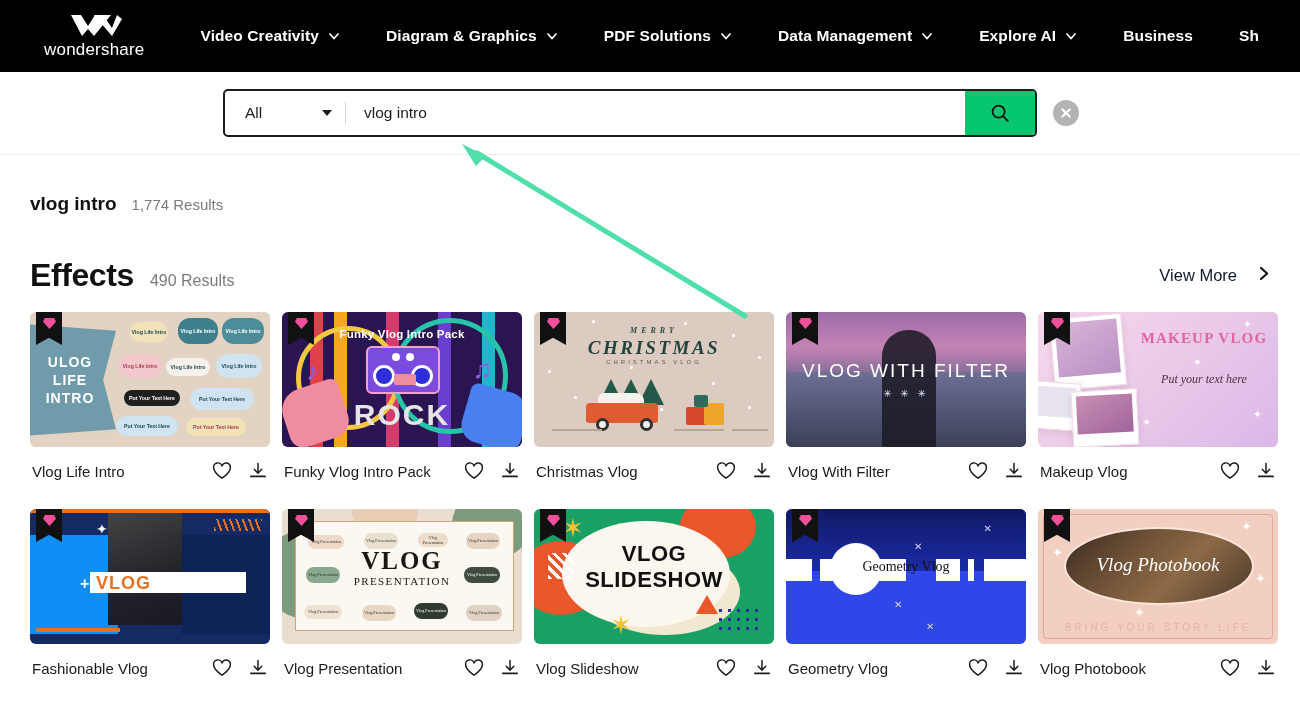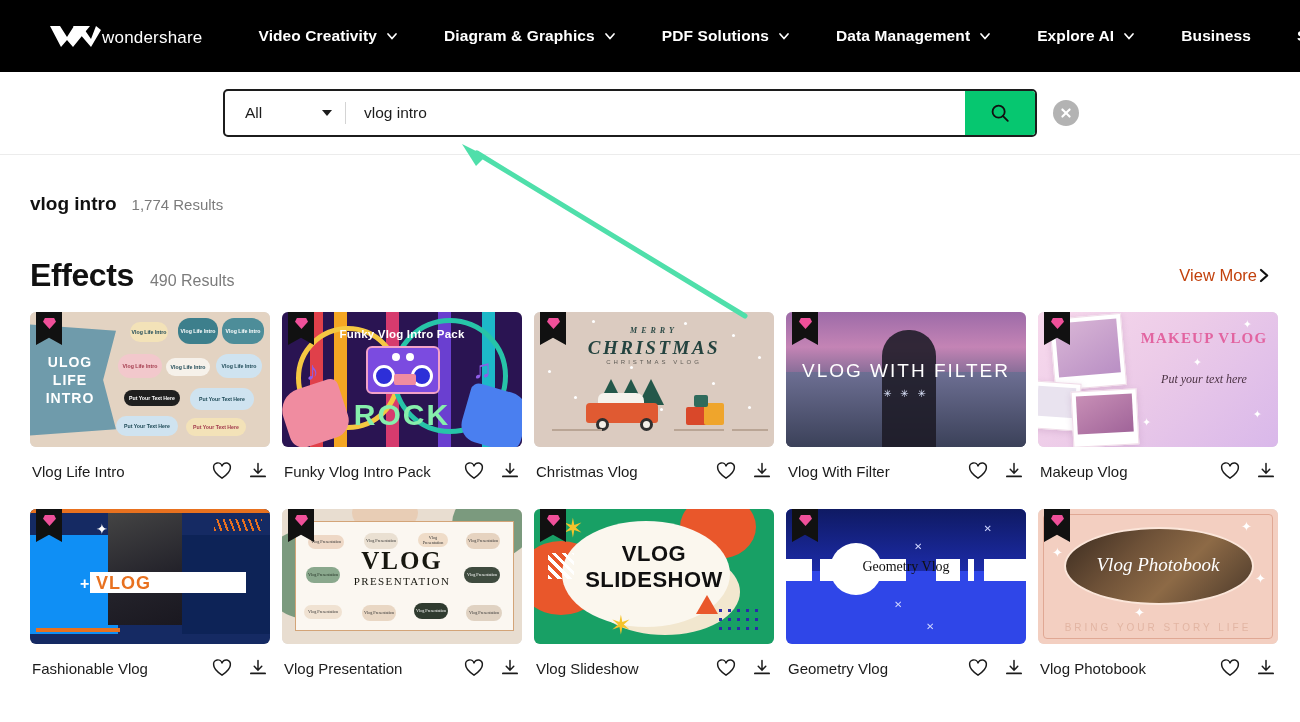--- a/index.html
+++ b/index.html
@@ -15,21 +15,21 @@
   .topnav {
     position: relative;
     height: 72px;
     background: #000000;
     display: flex;
     align-items: center;
     padding-left: 44px;
     overflow: hidden;
     white-space: nowrap;
   }
-  .brand { display: flex; flex-direction: row; align-items: center; margin-right: 56px; flex: 0 0 auto; }
+  .brand { display: flex; flex-direction: column; align-items: center; margin-right: 56px; flex: 0 0 auto; }
   .brand-mark { width: 58px; height: 24px; display: block; }
   .brand-name {
     color: #ffffff; font-size: 17px; letter-spacing: .2px;
     margin-top: 3px; font-weight: 400;
   }
   .navlist { display: flex; align-items: center; flex: 1 1 auto; }
   .navitem {
     display: flex; align-items: center; gap: 9px;
     color: #ffffff; font-size: 15.5px; font-weight: bold;
     margin-right: 46px; cursor: pointer; letter-spacing: .1px;
@@ -97,22 +97,22 @@
   .qhead-term { font-size: 19px; font-weight: bold; color: #111; }
   .qhead-count { font-size: 15px; color: #7b7b7b; }
 
   .sectionrow {
     display: flex; align-items: baseline;
     margin-top: 42px;
   }
   .sec-title { font-size: 32px; font-weight: bold; color: #111; letter-spacing: -.4px; }
   .sec-count { font-size: 16px; color: #7b7b7b; margin-left: 16px; }
   .viewmore {
-    margin-left: auto; display: flex; align-items: center; gap: 2px;
-    font-size: 16.5px; color: #c2410c; cursor: pointer; align-self: center;
+    margin-left: auto; display: flex; gap: 22px;
+    font-size: 16.5px; color: #0f172a; cursor: pointer; align-self: center;
   }
 
   
   .grid {
     display: grid;
     grid-template-columns: repeat(5, 240px);
     column-gap: 12px;
     row-gap: 14px;
     margin-top: 18px;
   }
@@ -172,21 +172,21 @@
     position: absolute; top: 17px; width: 22px; height: 22px; border-radius: 50%;
     background: #2d2fd8; border: 3px solid #fff;
   }
   .t2 .eye { position: absolute; top: 5px; width: 8px; height: 8px; border-radius: 50%; background: #fff; }
   .t2 .title {
     position: absolute; top: 16px; left: 0; right: 0; text-align: center;
     font-size: 11.5px; font-weight: bold; color: #fff; letter-spacing: .2px;
   }
   .t2 .rock {
     position: absolute; top: 86px; left: 0; right: 0; text-align: center;
-    font-size: 30px; font-weight: bold; color: #86efac; letter-spacing: 2px;
+    font-size: 30px; font-weight: bold; color: #e5e5e5; letter-spacing: 2px;
   }
   .t2 .hand {
     position: absolute; left: 2px; bottom: 4px; width: 62px; height: 58px;
     background: #f08ca0; border-radius: 22px 8px 18px 14px; transform: rotate(-18deg);
   }
   .t2 .hand2 {
     position: absolute; right: -4px; bottom: 0px; width: 62px; height: 58px;
     background: #4a7ff0; border-radius: 8px 22px 14px 18px; transform: rotate(16deg);
   }
   .t2 .note { position: absolute; color: #8f5de8; font-size: 26px; }

